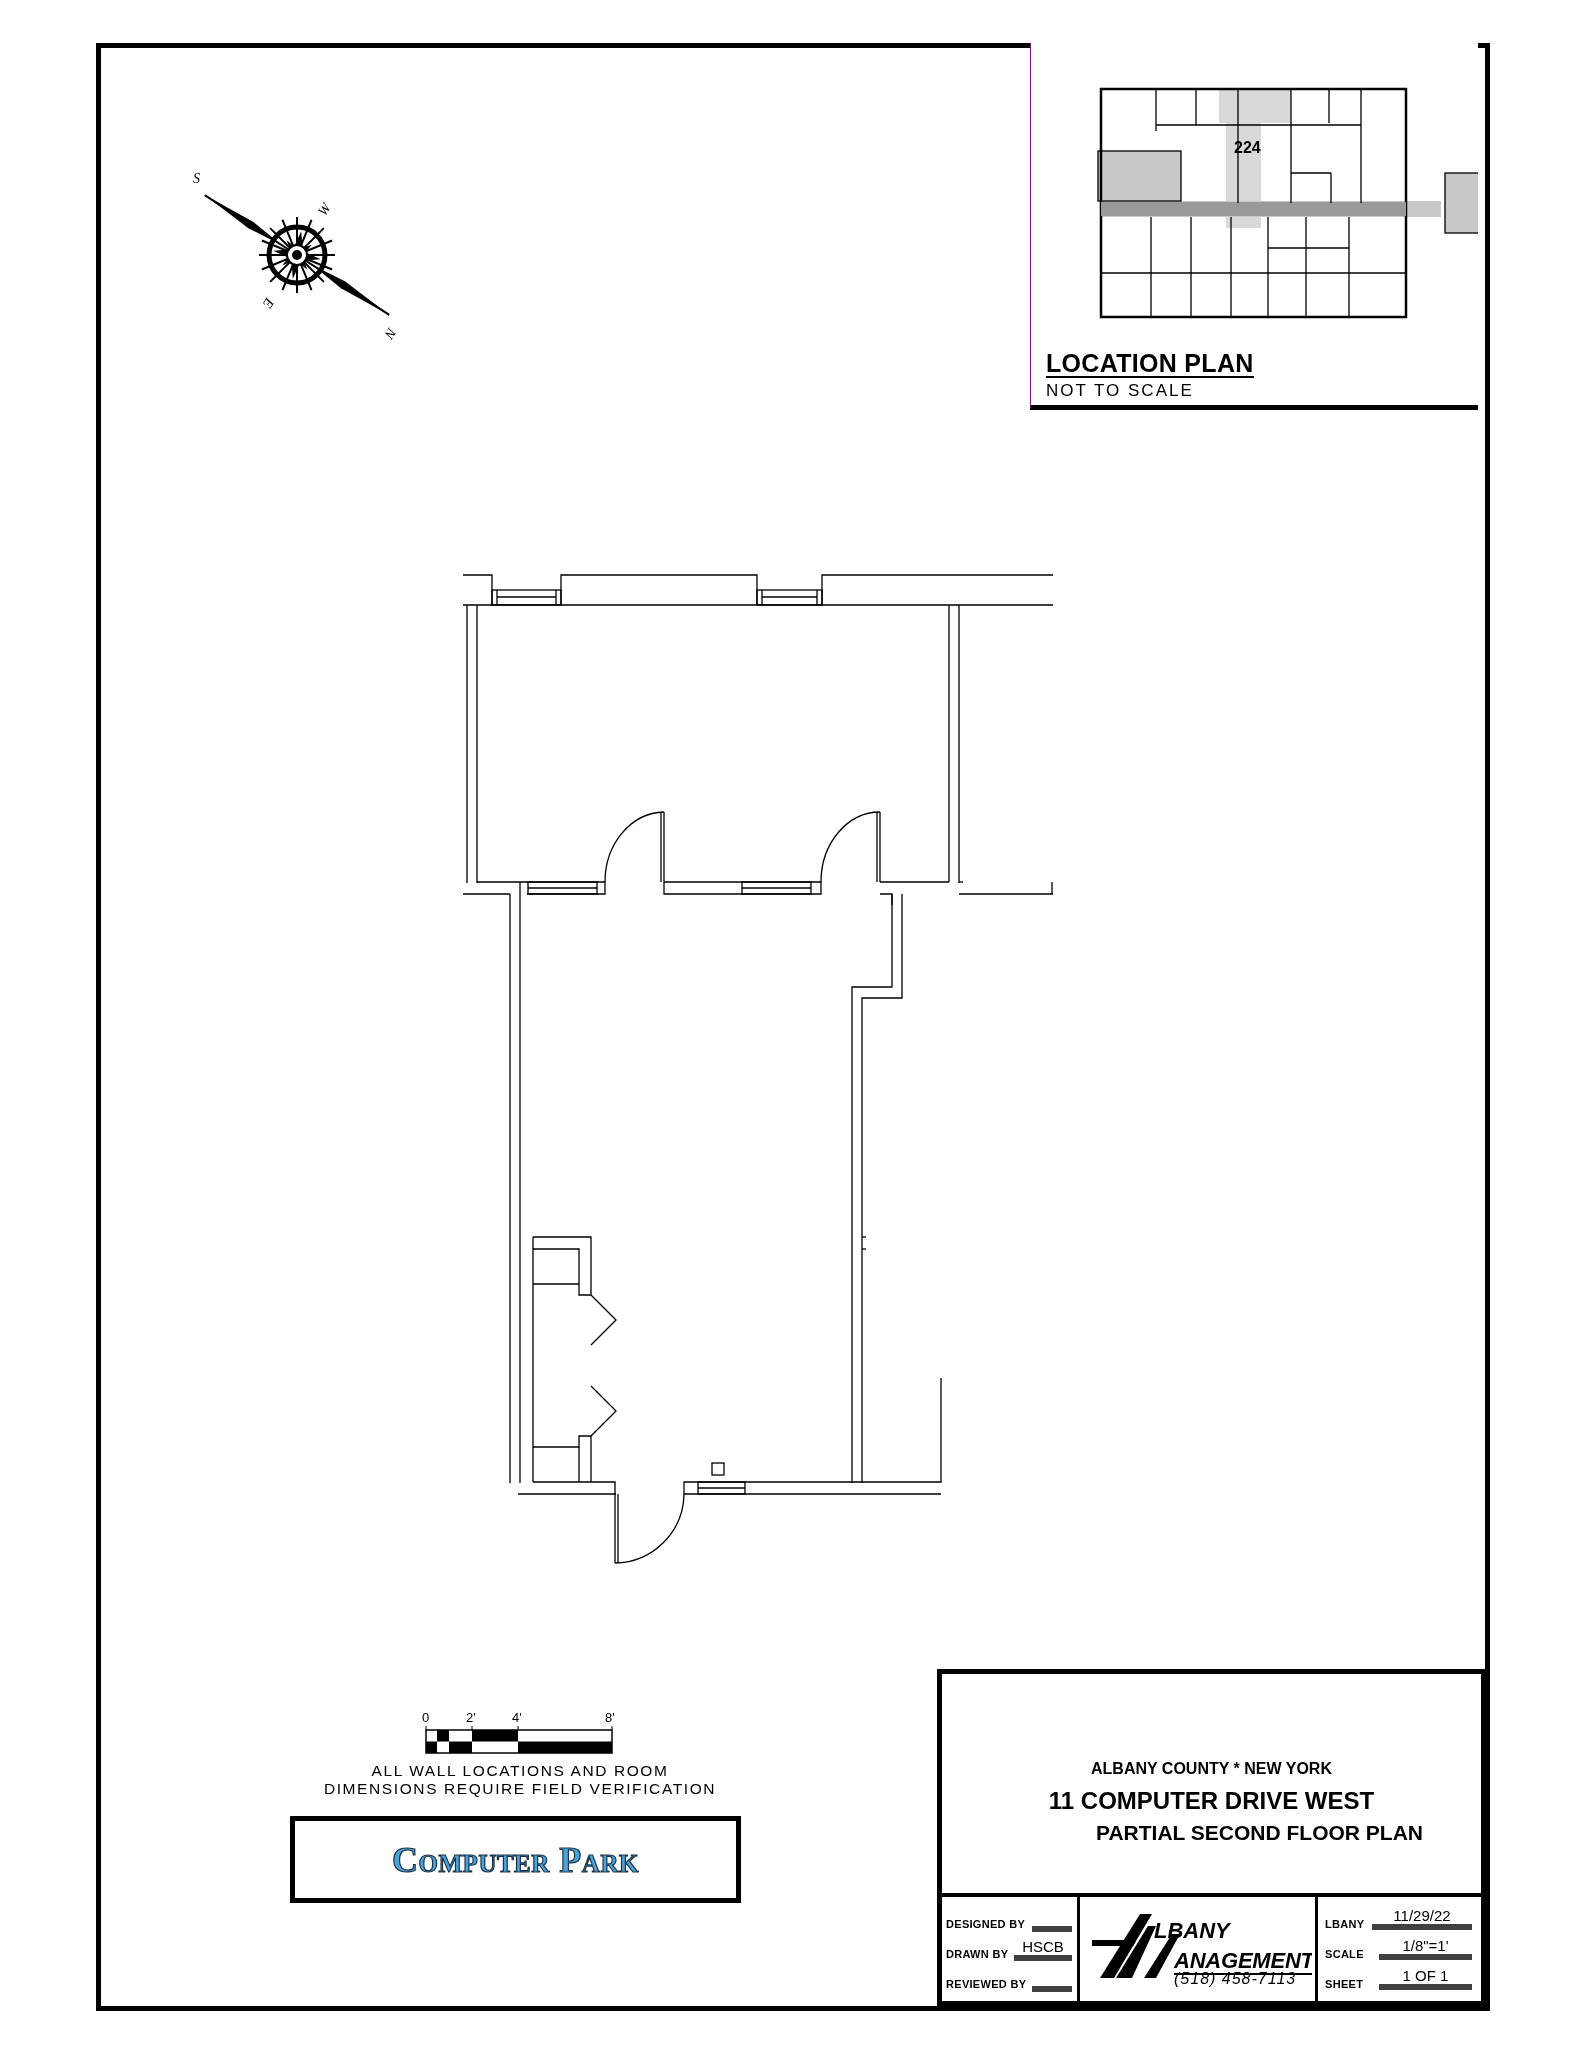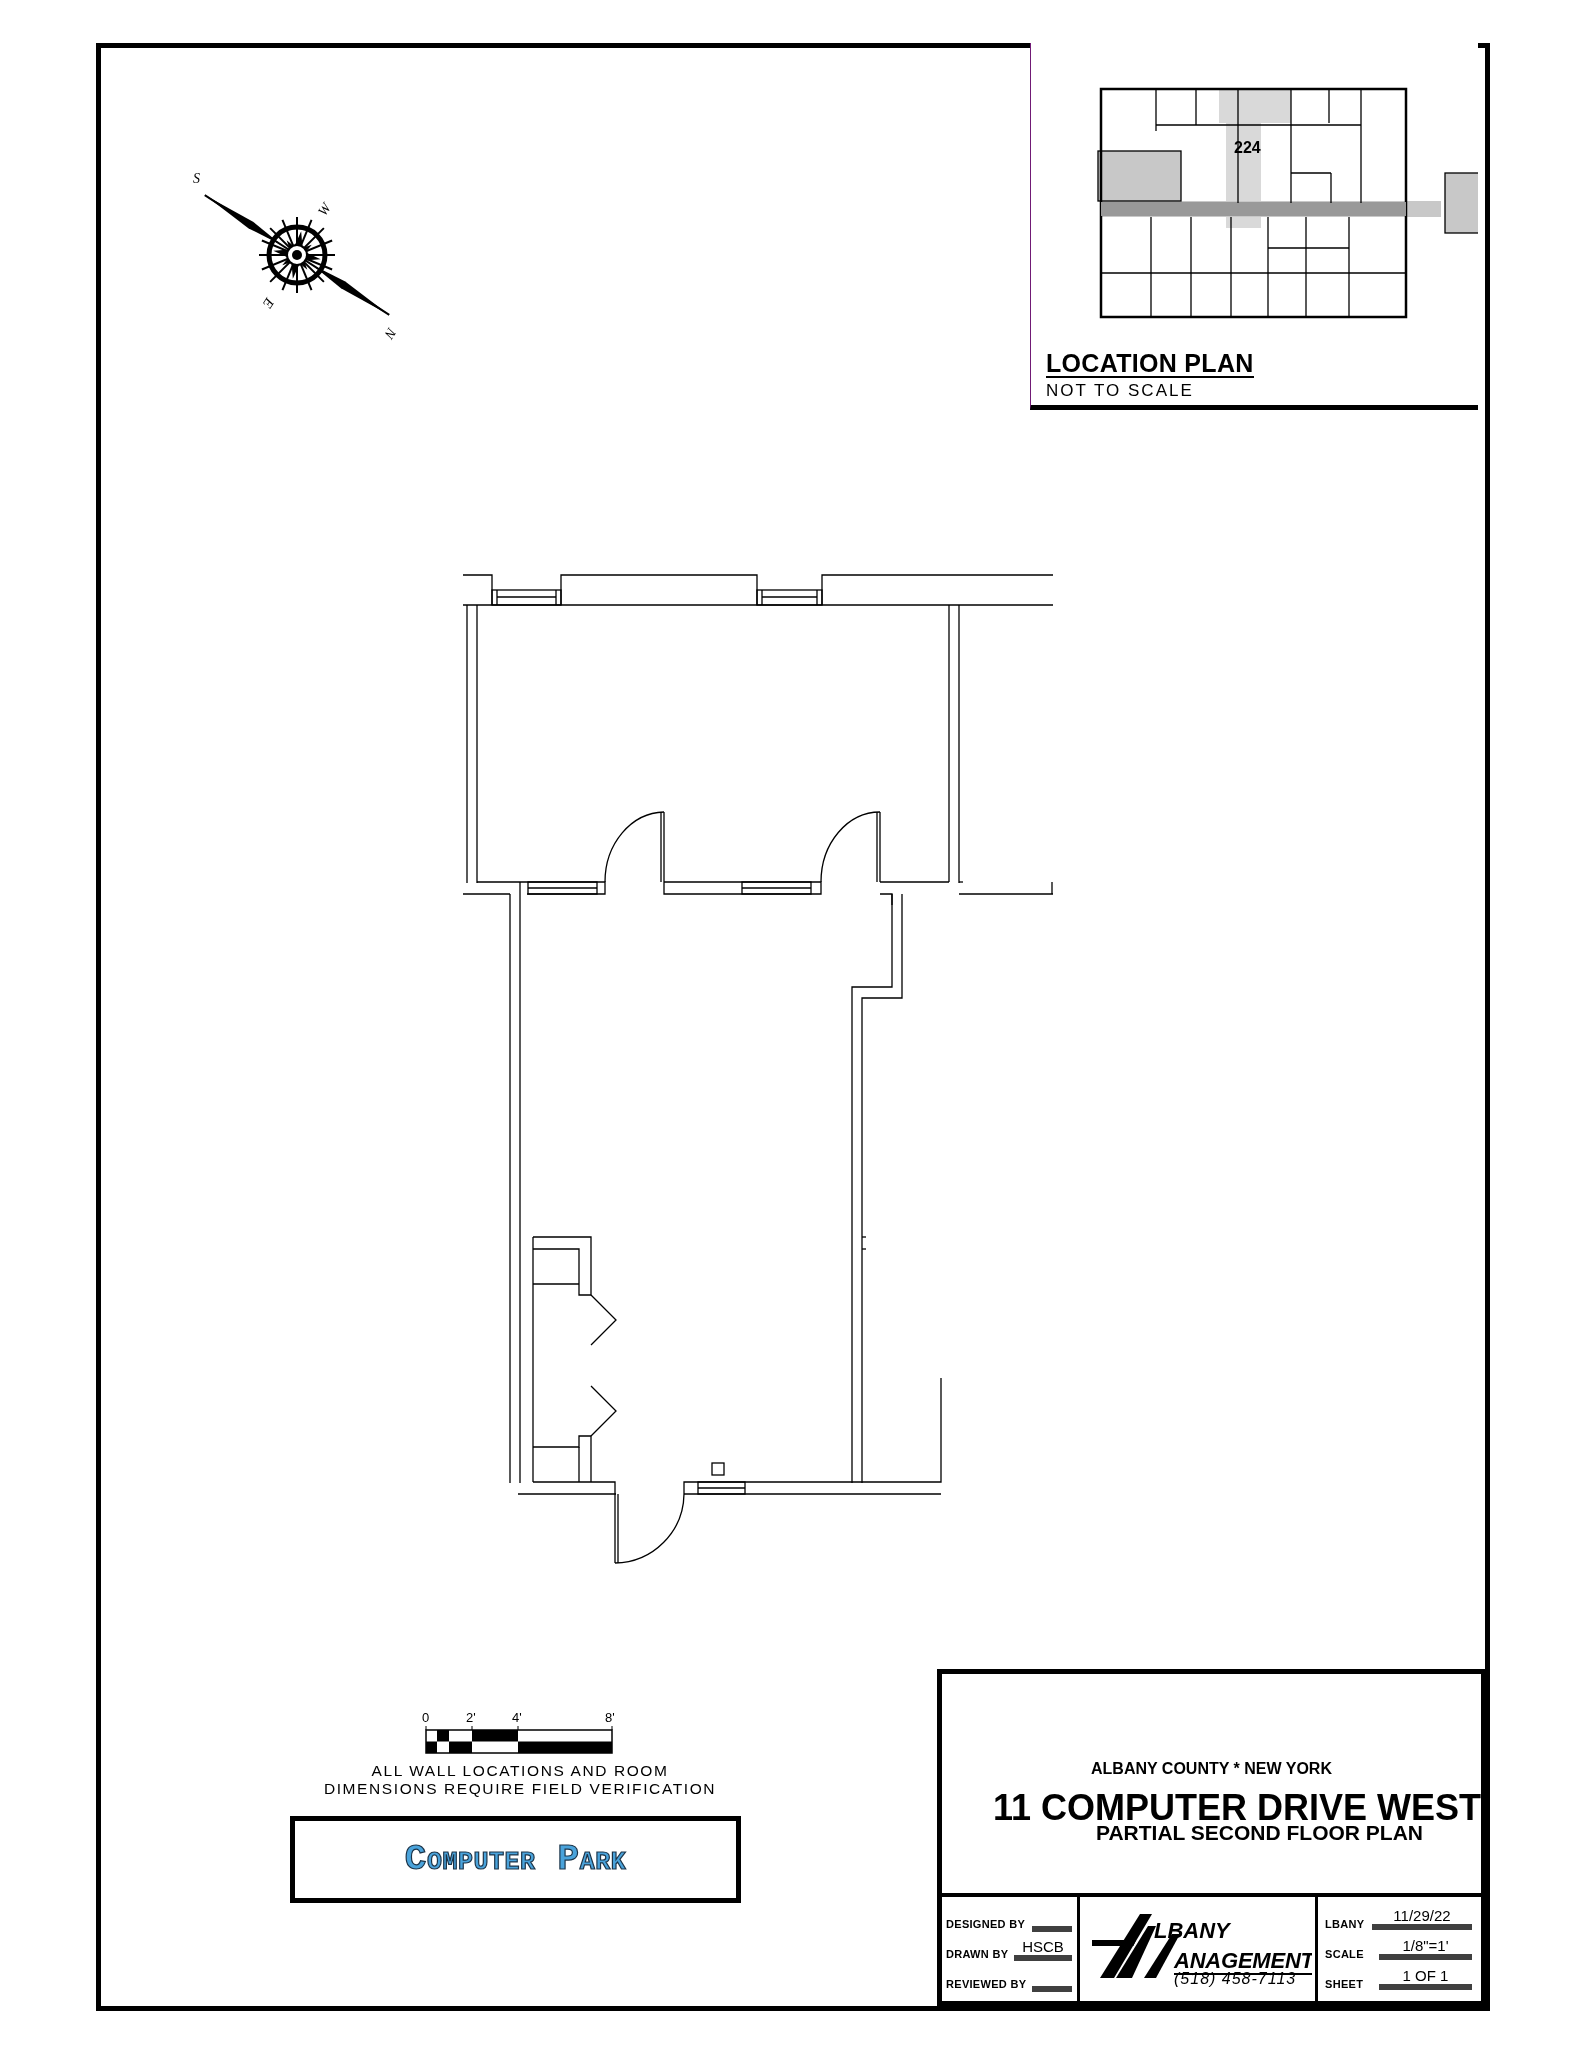--- a/index.html
+++ b/index.html
@@ -5,29 +5,29 @@
   html,body{margin:0;padding:0;background:#fff;}
   body{width:1583px;height:2048px;position:relative;overflow:hidden;font-family:"Liberation Sans",sans-serif;color:#000;}
   .abs{position:absolute;}
   #frame{left:96px;top:43px;width:1384px;height:1958px;border:5px solid #000;box-sizing:content-box;}
   #loc-box{left:1030px;top:43px;width:447px;height:362px;border-left:1px solid #701a75;border-bottom:5px solid #000;background:#fff;}
   #loc-title{left:1046px;top:350px;font-size:25px;font-weight:bold;border-bottom:2px solid #000;line-height:26px;letter-spacing:0.3px;}
   #loc-sub{left:1046px;top:381px;font-size:17px;letter-spacing:2px;}
   svg{position:absolute;left:0;top:0;}
   #scale-note{left:300px;top:1762px;width:440px;text-align:center;font-size:15.5px;line-height:18px;letter-spacing:1.6px;}
   #cp-box{left:290px;top:1816px;width:451px;height:87px;border:5px solid #000;box-sizing:border-box;display:flex;align-items:center;justify-content:center;}
-  #cp-text{font-family:Liberation Mono, monospace;font-weight:bold;font-size:36px;color:#4aa3db;-webkit-text-stroke:1.2px #1b3246;letter-spacing:0.5px;font-variant:small-caps;}
+  #cp-text{font-family:Liberation Serif, serif;font-weight:bold;font-size:36px;color:#4aa3db;-webkit-text-stroke:1.2px #1b3246;letter-spacing:0.5px;font-variant:small-caps;}
   #tb{left:937px;top:1669px;width:549px;height:337px;border:5px solid #000;box-sizing:border-box;background:#fff;}
   #tb-row1{left:0;top:0;width:539px;height:44px;border-bottom:4px solid #000;}
   #tb-suite{left:30px;top:12px;font-size:17px;font-weight:bold;}
   #tb-rsf{right:24px;top:12px;font-size:17px;font-weight:bold;}
   .tbc{width:539px;text-align:center;left:0;}
   #tb-town{top:62px;font-size:22px;font-weight:bold;}
   #tb-county{top:86px;font-size:16px;font-weight:bold;}
-  #tb-addr{top:113px;font-size:36px;font-weight:bold;text-align:right;}
+  #tb-addr{top:113px;font-size:24px;font-weight:bold;}
   #tb-plan{top:147px;font-size:21px;font-weight:bold;padding-left:48px;}
   #tb-row3{left:0;top:219px;width:539px;height:4px;background:#000;}
   #tb-div1{left:135px;top:223px;width:3px;height:104px;background:#000;}
   #tb-div2{left:373px;top:223px;width:3px;height:104px;background:#000;}
   .lbl{font-size:11px;font-weight:bold;letter-spacing:0.3px;}
   .val{font-size:15px;text-align:center;border-bottom:6px solid #404040;line-height:16px;}
   #am-logo{left:150px;top:232px;width:220px;height:90px;}
   #am-phone{left:232px;top:296px;font-size:16px;font-style:italic;letter-spacing:1px;}
 </style>
 </head>

